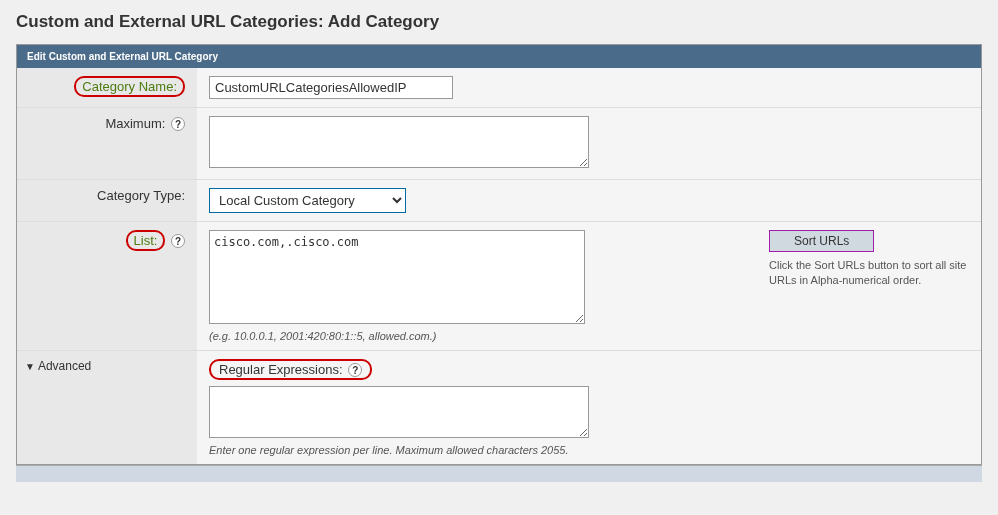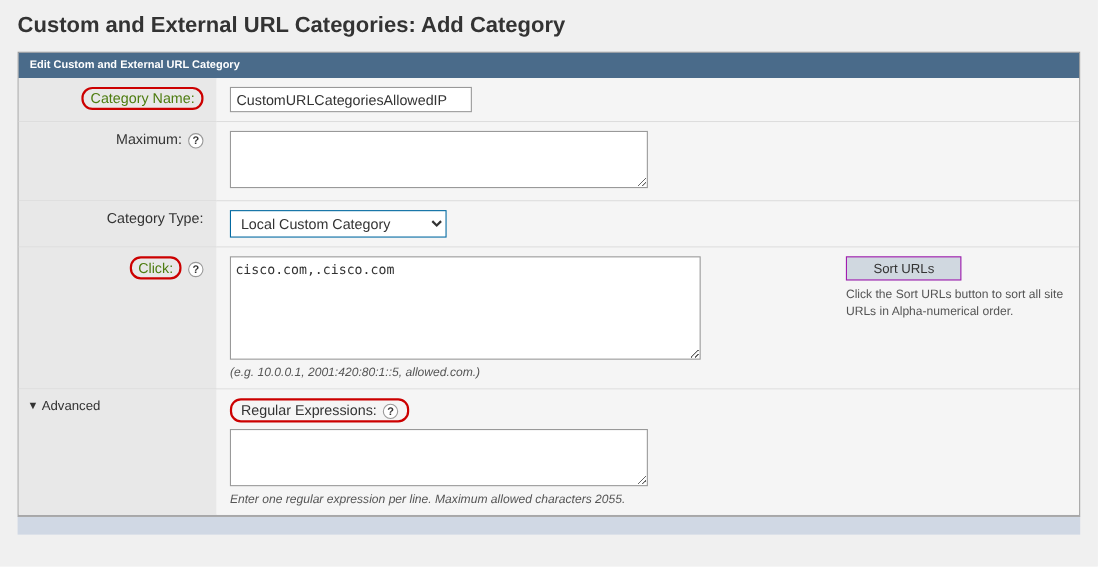--- a/index.html
+++ b/index.html
@@ -9,21 +9,21 @@
       background: #f0f0f0;
       color: #333;
     }
     .page-container {
       width: 998px;
       min-height: 515px;
       background: #f0f0f0;
       padding: 12px 16px 16px 16px;
     }
     .page-title {
-      font-size: 20px;
+      font-size: 17px;
       font-weight: bold;
       color: #333;
       margin-bottom: 12px;
     }
     .panel {
       border: 1px solid #999;
       background: #fff;
     }
     .panel-header {
       background: #4a6b8a;
@@ -175,21 +175,21 @@
     <div class="panel-header">Edit Custom and External URL Category</div>
 
     <table class="form-table">
 
       <tbody>
           <tr>
         <td class="label-cell">
           <span class="label-outlined">Category Name:</span>
         </td>
         <td class="value-cell">
-          <input type="text" style="width: 220px;" value="CustomURLCategoriesAllowedIP">
+          <input type="text" style="width: 244px;" value="CustomURLCategoriesAllowedIP">
         </td>
       </tr>
 
       <tr>
         <td class="label-cell">
           <span>Maximum:</span>
           <span class="help-icon">?</span>
         </td>
         <td class="value-cell">
           <textarea rows="3" style="width: 380px;"></textarea>
@@ -204,26 +204,26 @@
         <td class="value-cell">
           <select>
             <option>Local Custom Category</option>
             <option>External Live Feed Category</option>
           </select>
         </td>
       </tr>
 
       <tr class="sites-row">
         <td class="label-cell">
-          <span class="label-outlined">Click:</span>
+          <span class="label-outlined">List:</span>
           <span class="help-icon">?</span>
         </td>
         <td class="value-cell" style="display:flex; gap:12px; align-items:flex-start;">
           <div class="sites-left">
-            <textarea rows="6" style="width: 428px;">cisco.com,.cisco.com</textarea>
+            <textarea rows="6" style="width: 376px;">cisco.com,.cisco.com</textarea>
             <div class="sites-hint">(e.g. 10.0.0.1, 2001:420:80:1::5, allowed.com.)</div>
           </div>
           <div class="sites-right">
             <button class="sort-btn">Sort URLs</button>
             <div class="sort-desc">Click the Sort URLs button to sort all site URLs in Alpha-numerical order.</div>
           </div>
         </td>
       </tr>
 
       <tr class="advanced-section">

